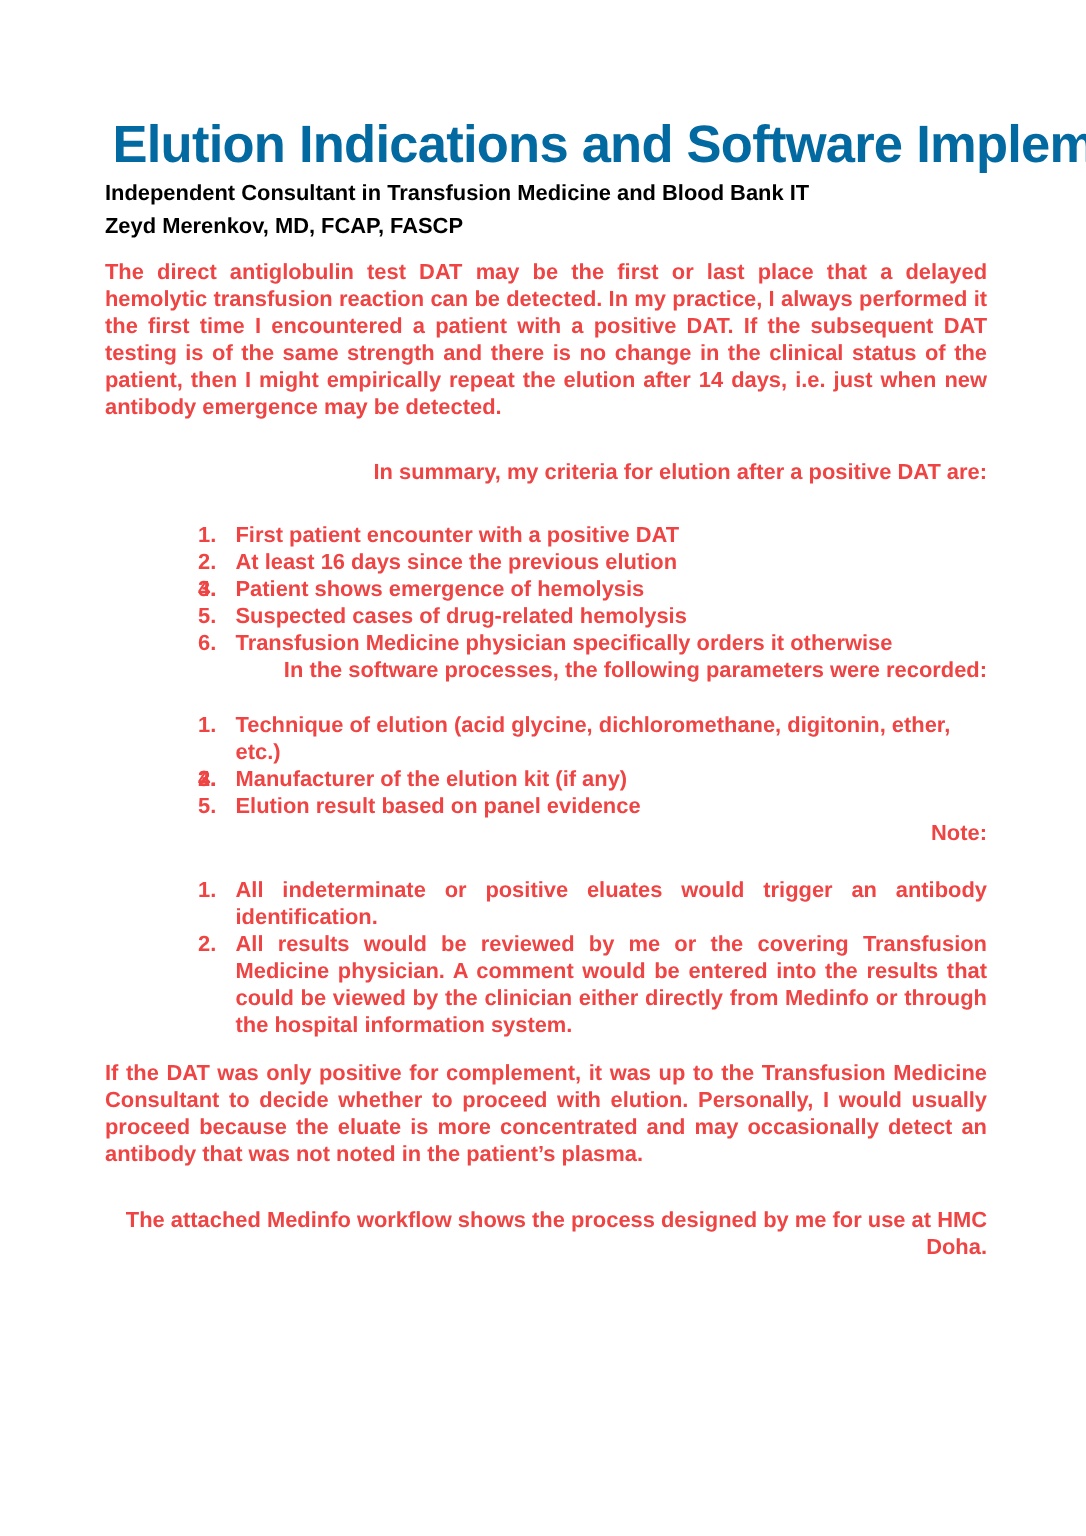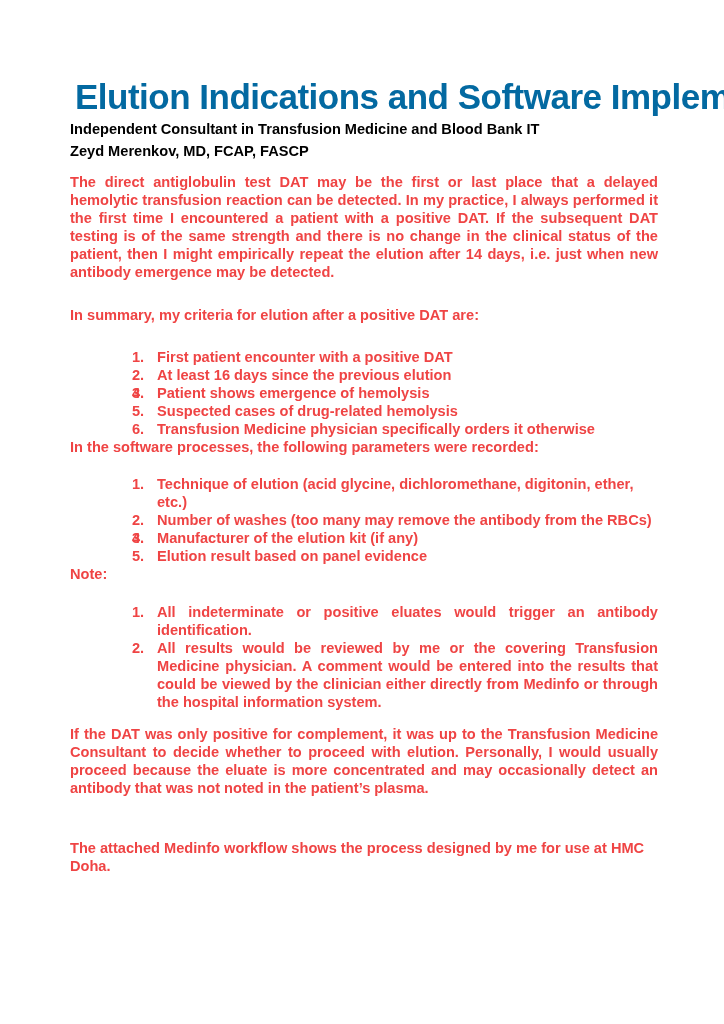--- a/index.html
+++ b/index.html
@@ -2,21 +2,21 @@
 <html><head>
 <meta charset="utf-8">
 <style>
   html, body { margin:0; padding:0; background:#ffffff; }
   body { width:724px; height:1024px; position:relative; overflow:hidden; }
   .page { position:absolute; left:70px; top:74px; width:588px; }
   .title { font-family:"Liberation Sans", sans-serif; font-size:35px; color:#0369a1; margin:5px; line-height:36px; letter-spacing:-0.5px; white-space:nowrap; }
   .author { font-family:"Liberation Sans", sans-serif; font-weight:bold; font-size:14.6px; color:#000; line-height:18px; margin-top:4px; }
   .body { font-family:"Liberation Sans", sans-serif; font-size:14.6px; color:#ef4444; line-height:18px;font-weight:bold; }
   .just { text-align:justify; }
-  p { margin:0; }
+  p { margin:0;text-align:right; }
   .p1 { margin-top:12px; }
   .gap { height:18px; }
   ol { margin:0; padding:0; list-style:none; }
   ol li { position:relative; padding-left:87px; text-align:left; }
   ol li .num { position:absolute; left:62px; width:22px; text-align:left; }
   ol.justify li { text-align:justify; }
 </style>
 </head>
 <body>
 
@@ -35,28 +35,28 @@
         <li><span class="num">2.</span><span>At least 16 days since the previous elution</span></li>
         <li><span class="num">3.</span></li>
         <li><span class="num">4.</span><span>Patient shows emergence of hemolysis</span></li>
         <li><span class="num">5.</span><span>Suspected cases of drug-related hemolysis</span></li>
         <li><span class="num">6.</span><span>Transfusion Medicine physician specifically orders it otherwise</span></li>
       </ol>
     <p>In the software processes, the following parameters were recorded:</p>
     <div class="gap"></div>
     <ol id="parameters-list" style="margin-top:1px">
         <li><span class="num">1.</span><span>Technique of elution (acid glycine, dichloromethane, digitonin, ether, etc.)</span></li>
-        <li><span class="num">2.</span><span>Number of washes (too many may remove the antibody from the RBCs)</span></li>
+        <li><span class="num">2.</span></li>
         <li><span class="num">3.</span></li>
         <li><span class="num">4.</span><span>Manufacturer of the elution kit (if any)</span></li>
         <li><span class="num">5.</span><span>Elution result based on panel evidence</span></li>
       </ol>
     <p>Note:</p>
     <div class="gap"></div>
     <ol id="notes-list" class="justify" style="margin-top:2px">
         <li><span class="num">1.</span><span>All indeterminate or positive eluates would trigger an antibody identification.</span></li>
         <li><span class="num">2.</span><span>All results would be reviewed by me or the covering Transfusion Medicine physician.  A comment would be entered into the results that could be viewed by the clinician either directly from Medinfo or through the hospital information system.</span></li>
       </ol>
     <p class="just" style="margin-top:14px">If the DAT was only positive for complement, it was up to the Transfusion Medicine Consultant to decide whether to proceed with elution.  Personally, I would usually proceed because the eluate is more concentrated and may occasionally detect an antibody that was not noted in the patient’s plasma.</p>
     <div class="gap"></div>
-    <p style="margin-top:24px">The attached Medinfo workflow shows the process designed by me for use at HMC Doha.</p>
+    <p style="margin-top:8px">The attached Medinfo workflow shows the process designed by me for use at HMC Doha.</p>
   </div>
 </div>
 
 </body></html>

